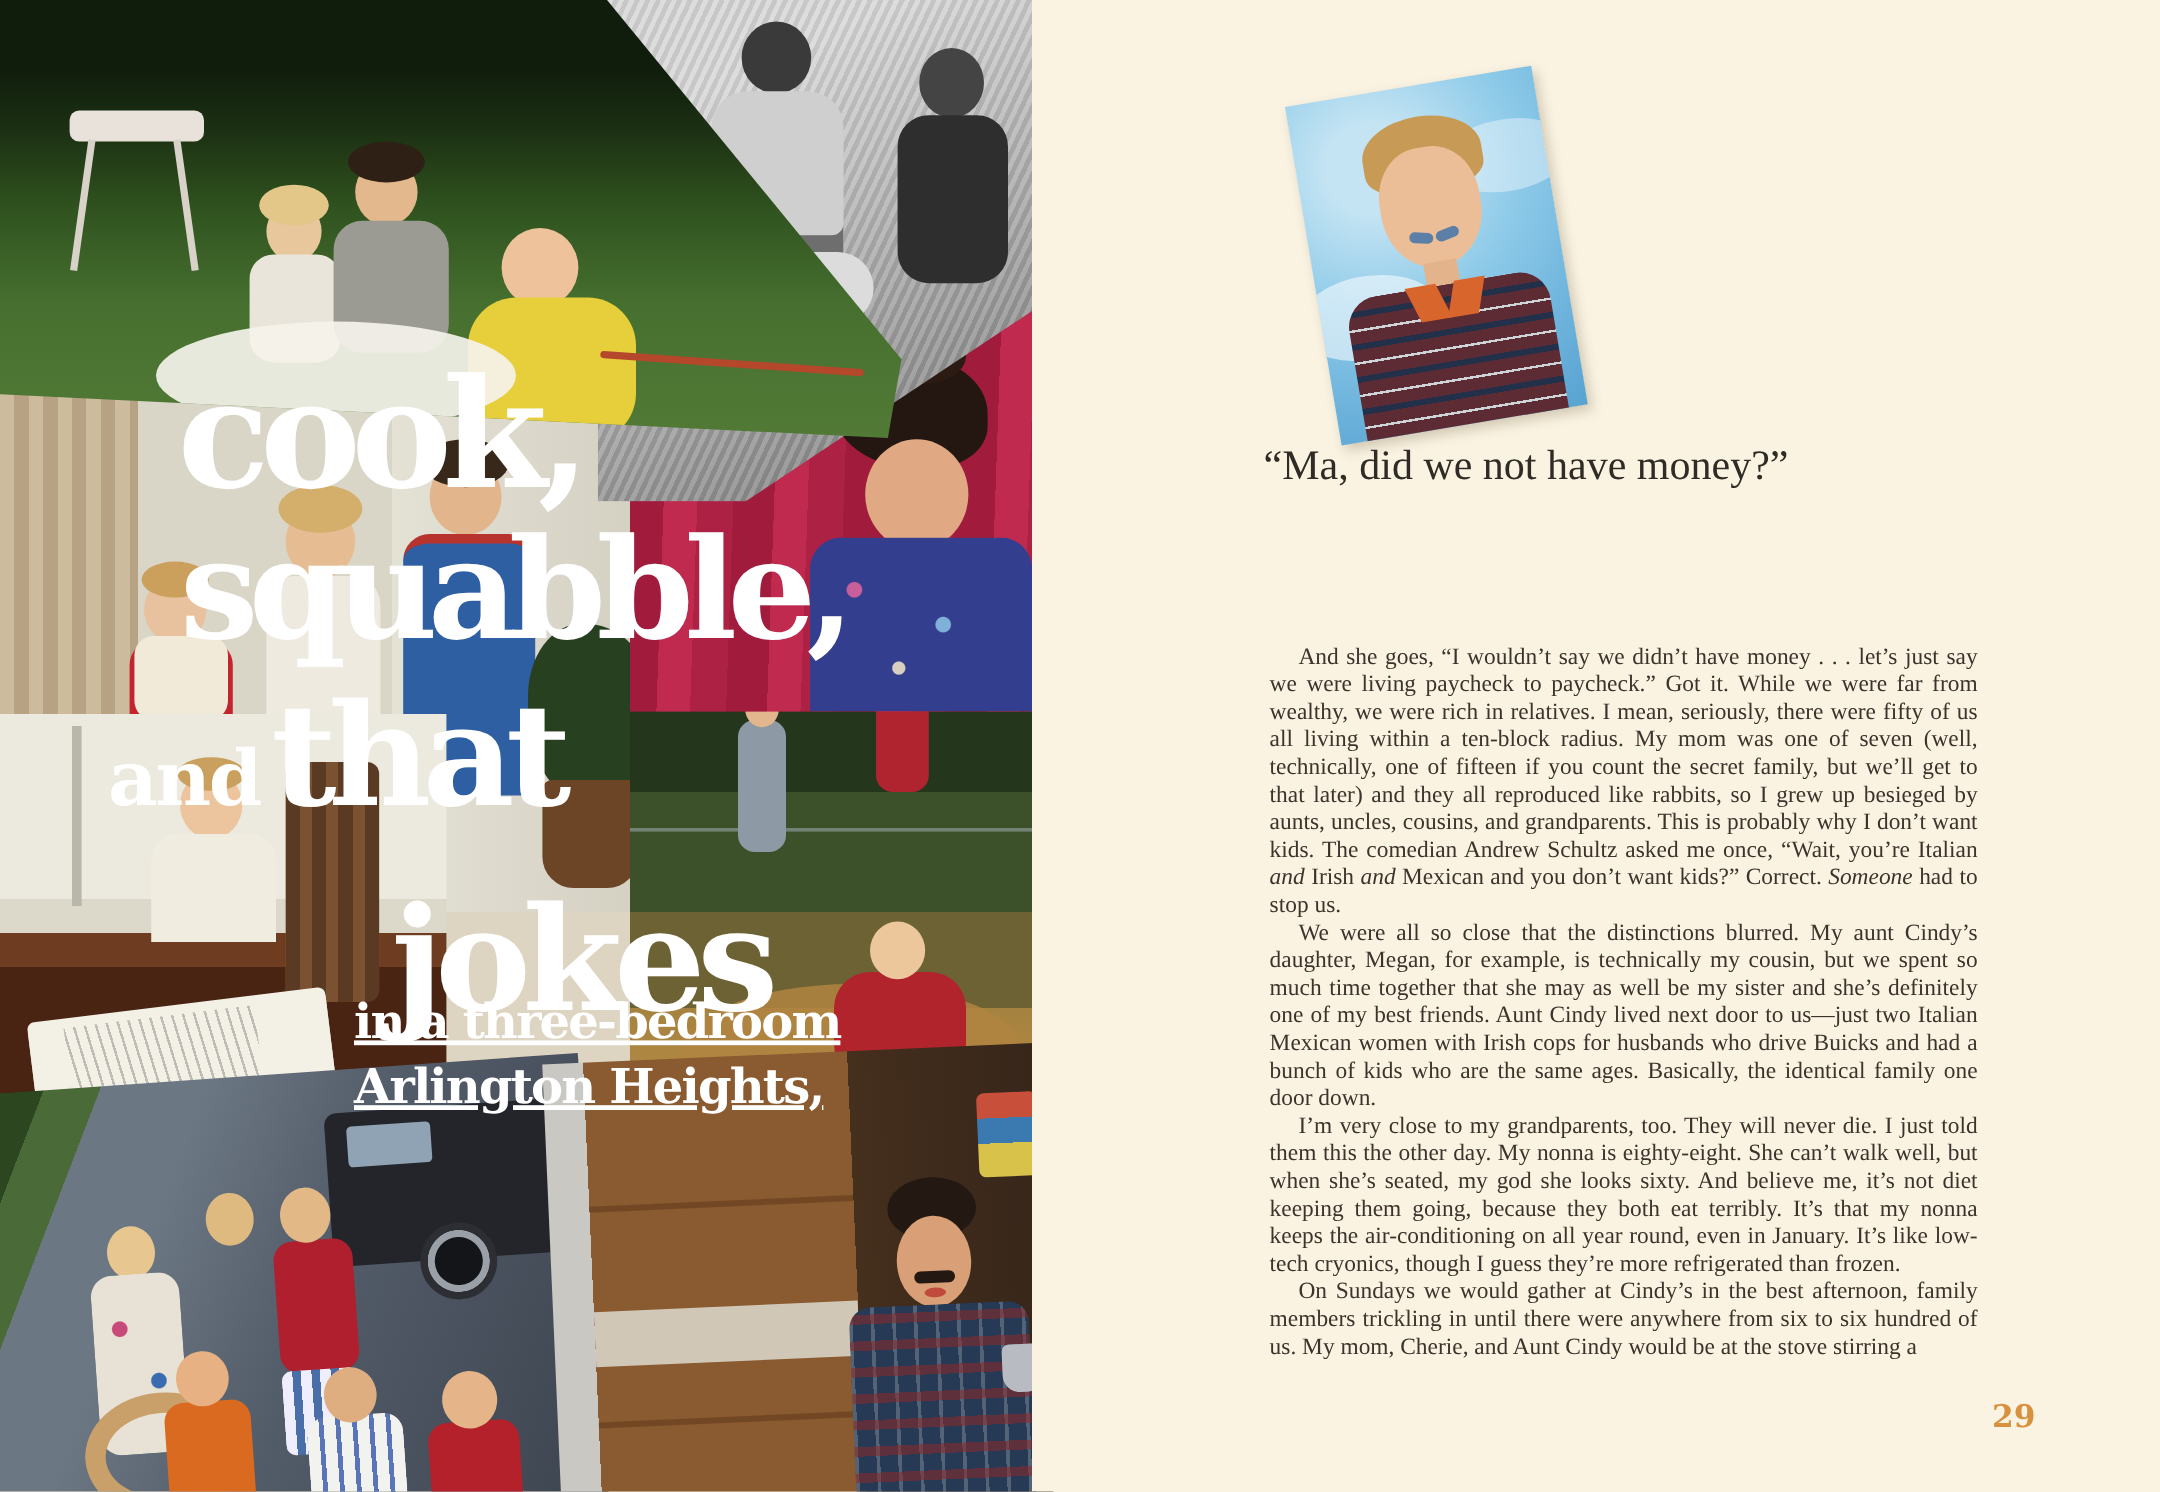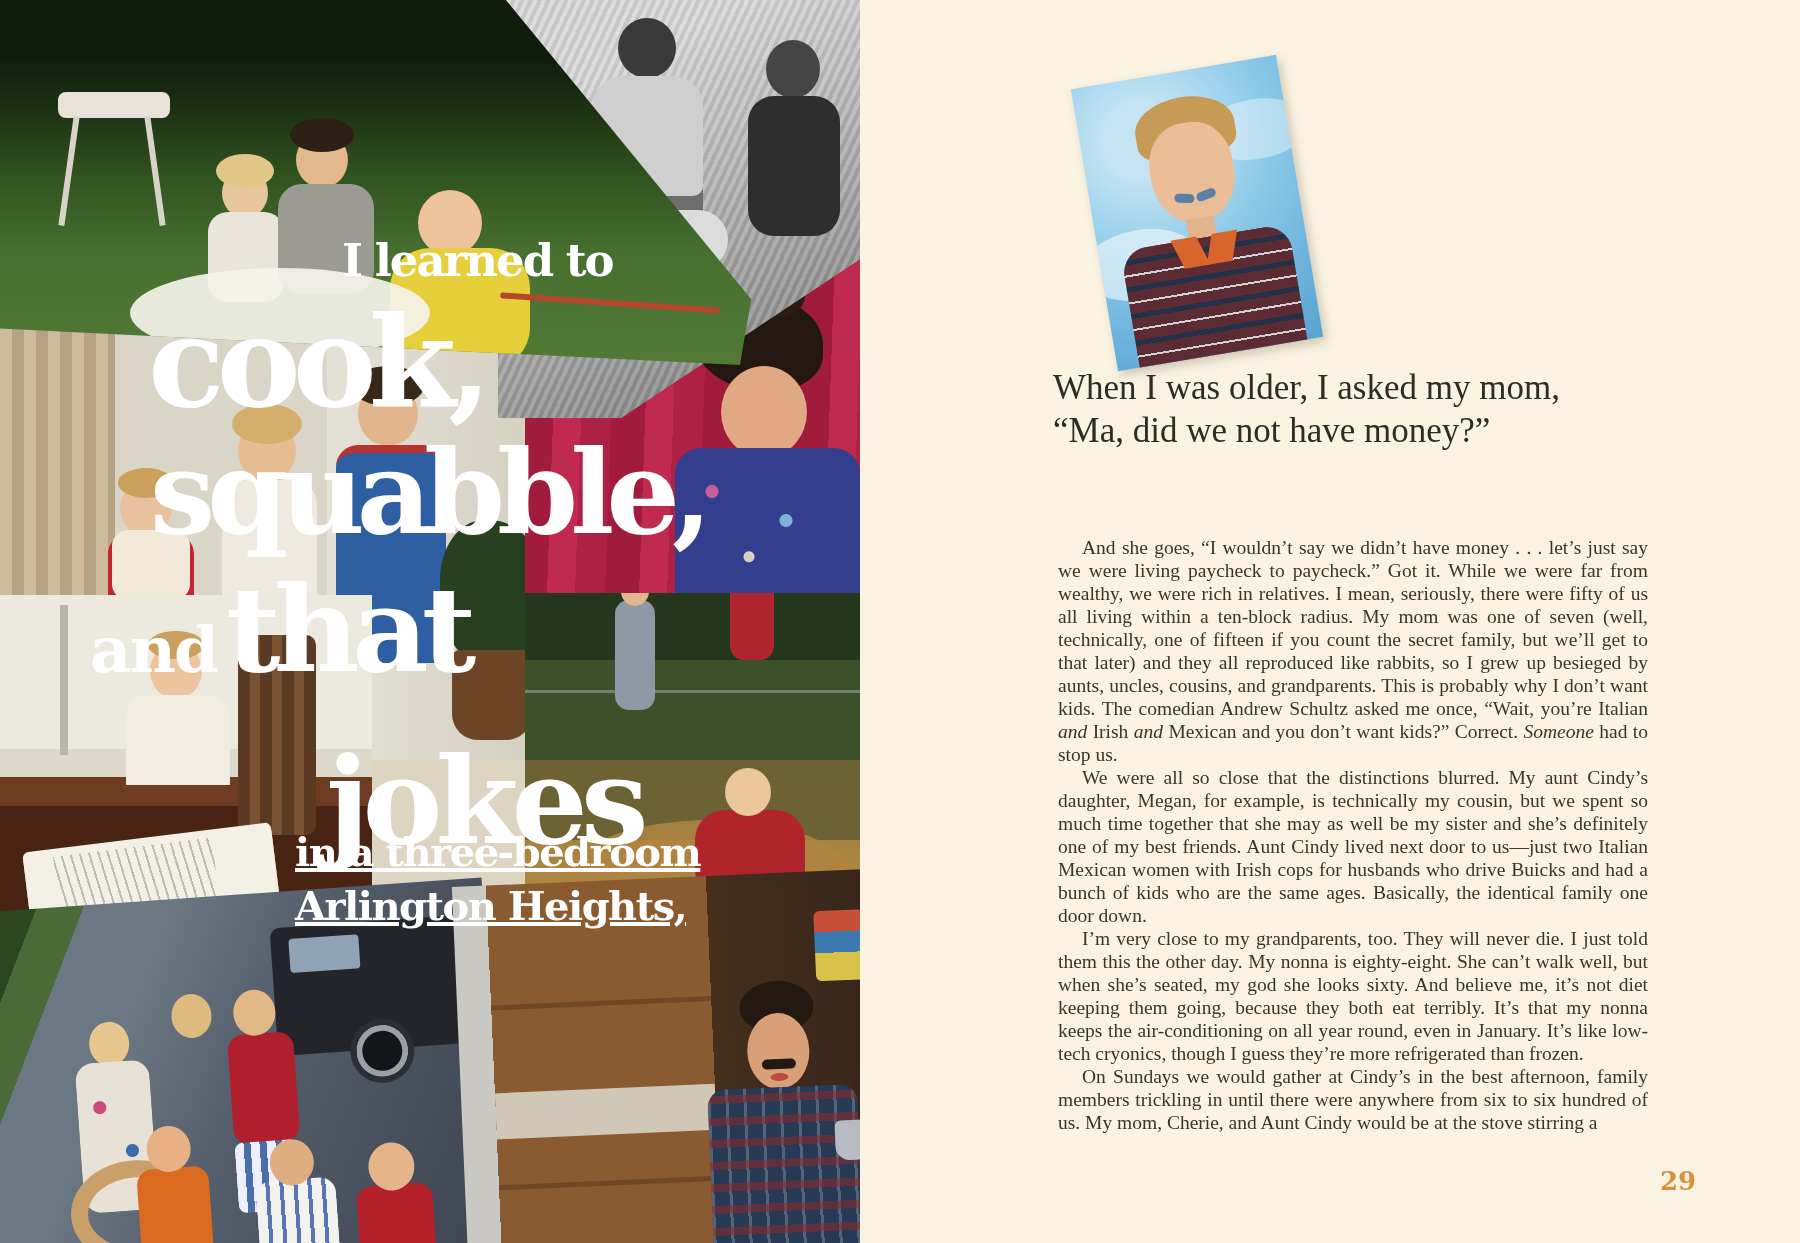--- a/index.html
+++ b/index.html
@@ -163,21 +163,20 @@
     <div class="door-line abs" style="top:300px;"></div>
     <div class="blob" style="left:282px;top:108px;width:74px;height:52px;background:#241812;"></div>
     <div class="blob" style="left:288px;top:140px;width:62px;height:76px;background:#d9a078;"></div>
     <div class="abs" style="left:302px;top:186px;width:34px;height:10px;background:#241812;border-radius:5px;"></div>
     <div class="blob" style="left:310px;top:200px;width:18px;height:8px;background:#c04a3c;"></div>
     <div class="plaid" style="left:246px;top:214px;width:150px;height:168px;"></div>
     <div class="blob" style="left:360px;top:40px;width:50px;height:70px;background:linear-gradient(180deg,#c8503a 0 30%,#3a7ab0 30% 60%,#d8c24a 60%);border-radius:6px;"></div>
     <div class="blob" style="left:372px;top:250px;width:34px;height:40px;background:#b8bcc2;border-radius:6px 6px 14px 14px;"></div>
   </div>
 
-  <div class="display" id="t-learned">I learned to</div>
   <div class="display" id="t-cook">cook,</div>
   <div class="display" id="t-squabble">squabble,</div>
   <div class="display" id="t-and">and</div>
   <div class="display" id="t-crack">that</div>
   <div class="display" id="t-jokes">jokes</div>
   <div class="display" id="t-tail">
     <div>in a three-bedroom</div>
     <div>Arlington Heights,</div>
   </div>
 </div>
@@ -191,21 +190,20 @@
     <div class="blob" style="left:64px;top:52px;width:84px;height:100px;background:#ecbe97;border-radius:44% 44% 48% 48%;"></div>
     <div class="abs" style="left:84px;top:122px;width:20px;height:9px;background:#5b7fa6;border-radius:5px;transform:rotate(12deg);"></div>
     <div class="abs" style="left:106px;top:122px;width:20px;height:9px;background:#5b7fa6;border-radius:5px;transform:rotate(-12deg);"></div>
     <div class="abs" style="left:92px;top:148px;width:28px;height:24px;background:#e3b38c;"></div>
     <div class="stripes-shirt" style="left:22px;top:168px;width:170px;height:120px;border-radius:26px 26px 0 0;"></div>
     <div class="abs" style="left:78px;top:166px;width:26px;height:30px;background:#d8662c;transform:skewX(18deg);"></div>
     <div class="abs" style="left:110px;top:166px;width:26px;height:30px;background:#d8662c;transform:skewX(-18deg);"></div>
   </div>
 
   <div id="heading">
-    <div>When I was older, I asked my mom,</div>
     <div>“Ma, did we not have money?”</div>
   </div>
 
   <div id="bodycopy">
     <p class="para"><span>And she goes, “I wouldn’t say we didn’t have money . . . let’s just say we were living paycheck to paycheck.” Got it. While we were far from wealthy, we were rich in relatives. I mean, seriously, there were fifty of us all living within a ten-block radius. My mom was one of seven (well, technically, one of fifteen if you count the secret family, but we’ll get to that later) and they all reproduced like rabbits, so I grew up besieged by aunts, uncles, cousins, and grandparents. This is probably why I don’t want kids. The comedian Andrew Schultz asked me once, “Wait, you’re Italian </span><em>and</em><span> Irish </span><em>and</em><span> Mexican and you don’t want kids?” Correct. </span><em>Someone</em><span> had to stop us.</span></p>
     <p class="para"><span>We were all so close that the distinctions blurred. My aunt Cindy’s daughter, Megan, for example, is technically my cousin, but we spent so much time together that she may as well be my sister and she’s definitely one of my best friends. Aunt Cindy lived next door to us—just two Italian Mexican women with Irish cops for husbands who drive Buicks and had a bunch of kids who are the same ages. Basically, the identical family one door down.</span></p>
     <p class="para"><span>I’m very close to my grandparents, too. They will never die. I just told them this the other day. My nonna is eighty-eight. She can’t walk well, but when she’s seated, my god she looks sixty. And believe me, it’s not diet keeping them going, because they both eat terribly. It’s that my nonna keeps the air-conditioning on all year round, even in January. It’s like low-tech cryonics, though I guess they’re more refrigerated than frozen.</span></p>
     <p class="para"><span>On Sundays we would gather at Cindy’s in the best afternoon, family members trickling in until there were anywhere from six to six hundred of us. My mom, Cherie, and Aunt Cindy would be at the stove stirring a</span></p>
   </div>
 

